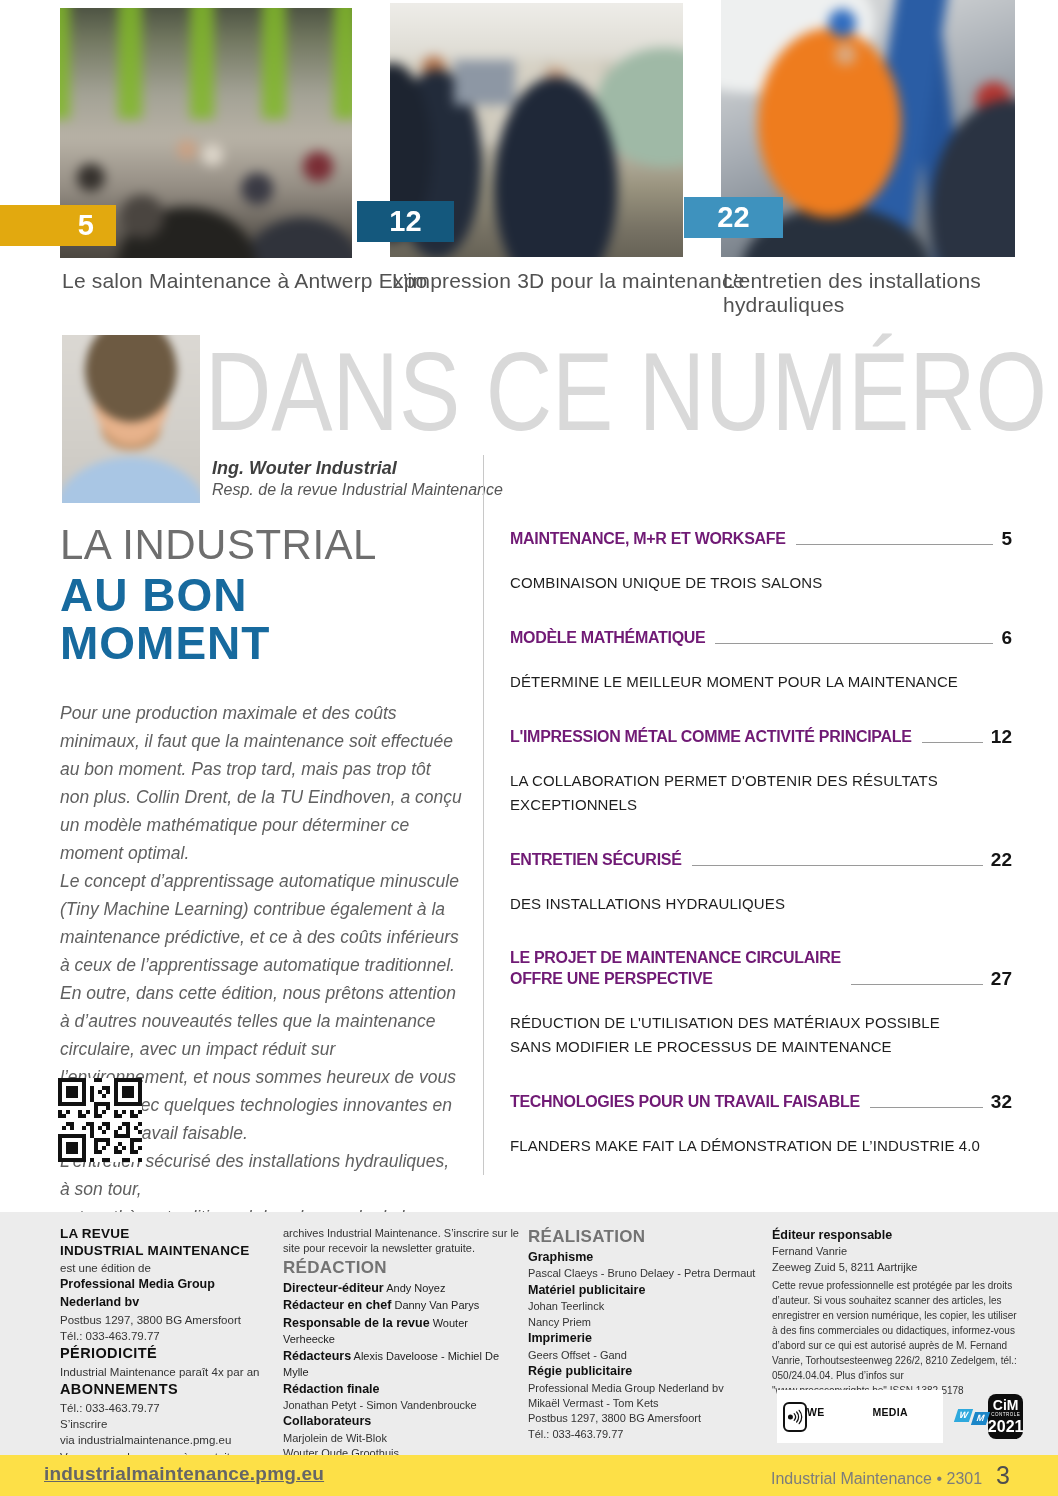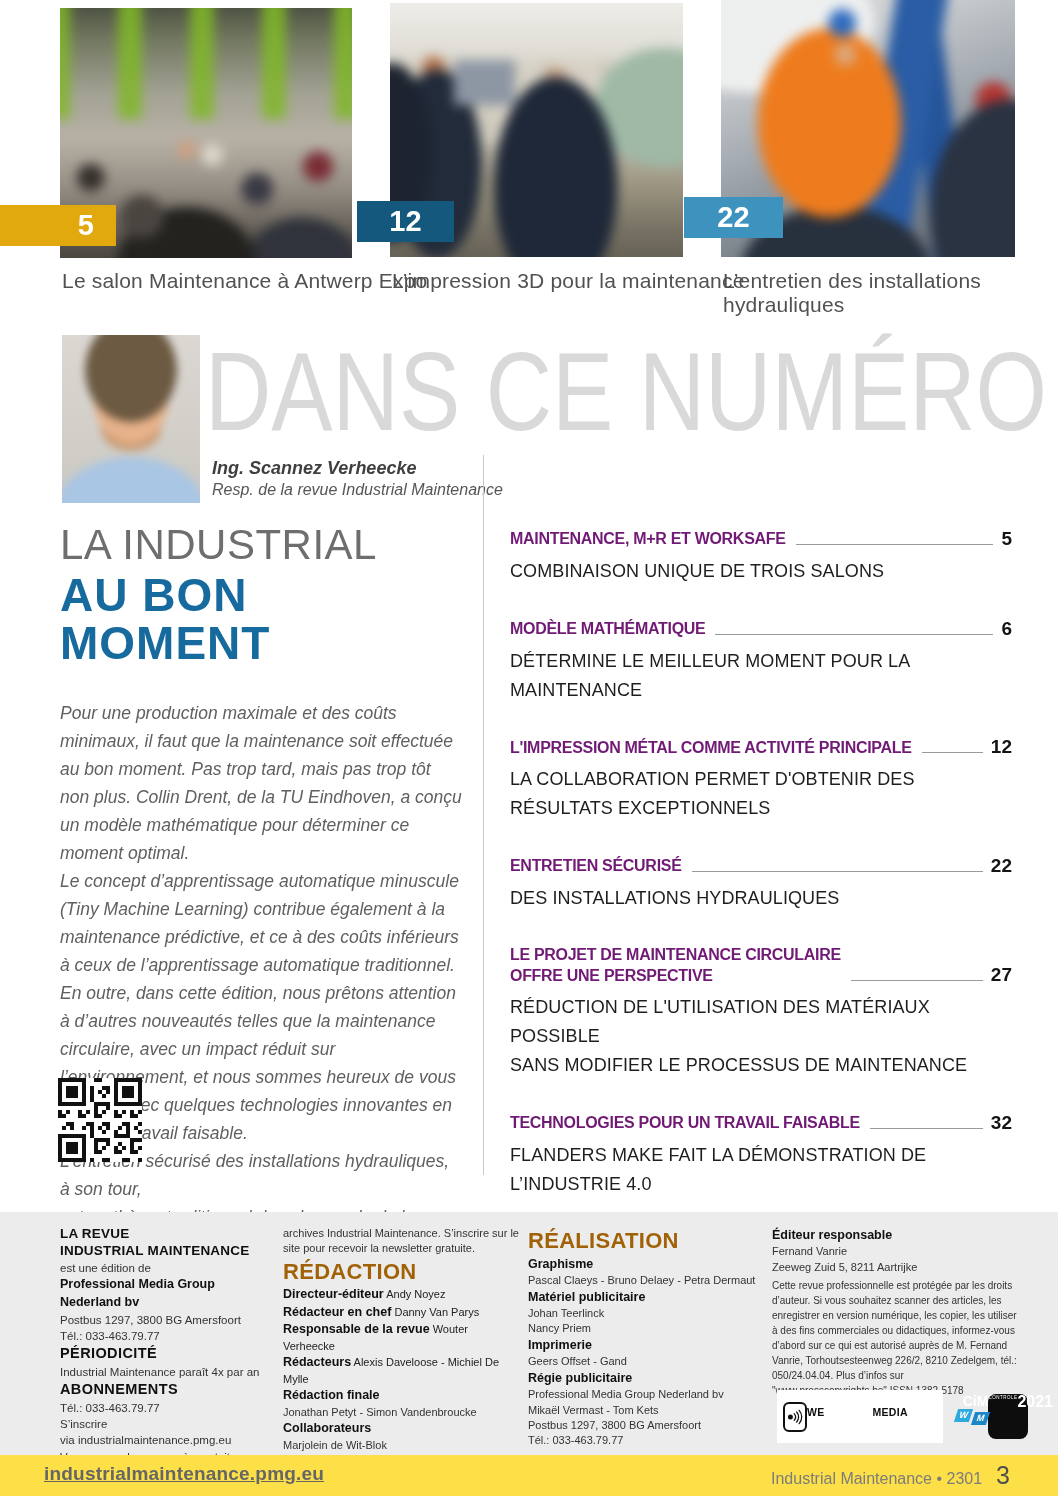--- a/index.html
+++ b/index.html
@@ -86,48 +86,48 @@
   .qr-box svg{width:84px;height:84px;}
   .scan-note{margin-left:105px;margin-top:14px;font-size:16.5px;font-style:italic;color:#606060;line-height:1.45;}
 
   
   .toc{position:absolute;left:510px;top:528px;width:502px;}
   .toc-entry{margin-bottom:32px;}
   .toc-row{display:flex;align-items:flex-end;}
   .toc-title{font-weight:bold;font-size:16px;line-height:1.3;letter-spacing:-0.3px;color:#701a75;white-space:pre-line;}
   .toc-leader{flex:1;min-width:14px;border-bottom:1.5px solid #9a9a9a;margin:0 8px 5px 10px;}
   .toc-page{font-weight:bold;font-size:19px;color:#141414;}
-  .toc-sub{margin-top:7px;font-size:18px;line-height:1.6;letter-spacing:.1px;color:#1e1e1e;white-space:pre-line;}
+  .toc-sub{margin-top:21px;font-size:15px;line-height:1.6;letter-spacing:.1px;color:#1e1e1e;white-space:pre-line;}
 
   
   .colophon{position:absolute;left:0;top:1212px;width:1058px;height:243px;background:#ececec;overflow:hidden;}
   .ccol{position:absolute;top:14px;font-size:11.5px;line-height:1.42;color:#2b2b2b;}
   .ccol1{left:60px;width:205px;}
   .ccol2{left:283px;width:236px;font-size:11px;line-height:1.4;}
   .ccol3{left:528px;width:232px;font-size:11px;line-height:1.4;}
   .ccol4{left:772px;width:248px;font-size:11px;line-height:1.45;}
   .c-h1{font-weight:bold;font-size:13.5px;color:#101010;letter-spacing:.2px;line-height:1.25;}
   .c-h{font-weight:bold;font-size:14.5px;color:#101010;letter-spacing:.4px;line-height:1.35;}
-  .c-H{font-weight:bold;font-size:22px;color:#a16207;letter-spacing:.3px;line-height:1.35;}
+  .c-H{font-weight:bold;font-size:17px;color:#737373;letter-spacing:.3px;line-height:1.35;}
   .c-b{color:#222;}
   .c-b .lbl{font-weight:bold;font-size:12.5px;color:#101010;}
   .c-n{color:#333;}
   .c-sm{font-size:10px;line-height:1.5;color:#333;margin-top:2px;}
 
   .logo-box{position:absolute;left:777px;top:1390px;width:154px;height:53px;background:#fff;
     display:flex;align-items:center;justify-content:space-around;padding:0 6px;}
   .audio-logo{width:26px;height:26px;border:2px solid #111;border-radius:6px;display:flex;align-items:center;justify-content:center;}
   .wemedia{display:flex;line-height:.95;gap:48px;}
   .wemedia .txt{font-weight:bold;font-size:10.5px;color:#0d0d0d;letter-spacing:.3px;}
   .wm-marks{display:flex;margin-top:1px;}
   .wm-marks i{font-style:normal;display:block;width:15px;height:13px;background:#2ea9dd;color:#fff;
     font-weight:bold;font-size:9px;text-align:center;line-height:13px;transform:skewX(-18deg);}
   .wm-marks i.m2{background:#1b86c8;margin-left:2px;margin-top:3px;}
   .cim{width:40px;height:45px;background:#0d0d0d;border-radius:8px;color:#fff;text-align:center;
-    display:flex;justify-content:center;line-height:1;}
+    display:flex;flex-direction:column;justify-content:center;line-height:1;}
   .cim .l1{font-weight:bold;font-size:14px;}
   .cim .l2{font-size:4.5px;letter-spacing:.5px;margin:1.5px 0;}
   .cim .l3{font-weight:bold;font-size:16px;}
 
   
   .bottombar{position:absolute;left:0;top:1455px;width:1058px;height:41px;background:#fde047;}
   .site-url{position:absolute;left:44px;top:8px;font-size:19px;font-weight:bold;color:#666;
     text-decoration:underline;letter-spacing:.2px;cursor:pointer;}
   .issue-info{position:absolute;right:48px;top:6px;display:flex;align-items:baseline;}
   .issue-label{font-size:16px;color:#7c7c7c;}
@@ -159,21 +159,21 @@
   </div>
 
   <div class="caption cap1">Le salon Maintenance à Antwerp Expo</div>
   <div class="caption cap2">L’impression 3D pour la maintenance</div>
   <div class="caption cap3">L’entretien des installations hydrauliques</div>
 
   <div class="portrait">
     <div class="art"></div>
   </div>
   <div class="big-title">DANS CE NUMÉRO</div>
-  <div class="author-name">Ing. Scannez Verheecke</div>
+  <div class="author-name">Ing. Wouter Industrial</div>
   <div class="author-role">Resp. de la revue Industrial Maintenance</div>
   <div class="v-divider"></div>
 
   <div class="edit-col">
     <div class="ed-t1">LA INDUSTRIAL</div>
     <div class="ed-t3" style="color: rgb(23, 106, 158);">AU BON MOMENT</div>
     <div class="ed-body">
       <p>Pour une production maximale et des coûts minimaux, il faut que la maintenance soit effectuée au bon moment. Pas trop tard, mais pas trop tôt non plus. Collin Drent, de la TU Eindhoven, a conçu un modèle mathématique pour déterminer ce moment optimal.</p>
       <p>Le concept d’apprentissage automatique minuscule (Tiny Machine Learning) contribue également à la maintenance prédictive, et ce à des coûts inférieurs à ceux de l’apprentissage automatique traditionnel.</p>
       <p>En outre, dans cette édition, nous prêtons attention à d’autres nouveautés telles que la maintenance circulaire, avec un impact réduit sur l’environnement, et nous sommes heureux de vous inspirer avec quelques technologies innovantes en vue d’un travail faisable.</p>

